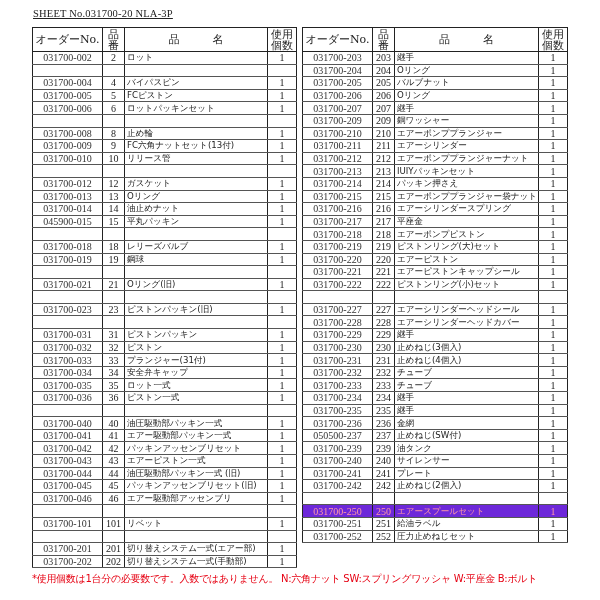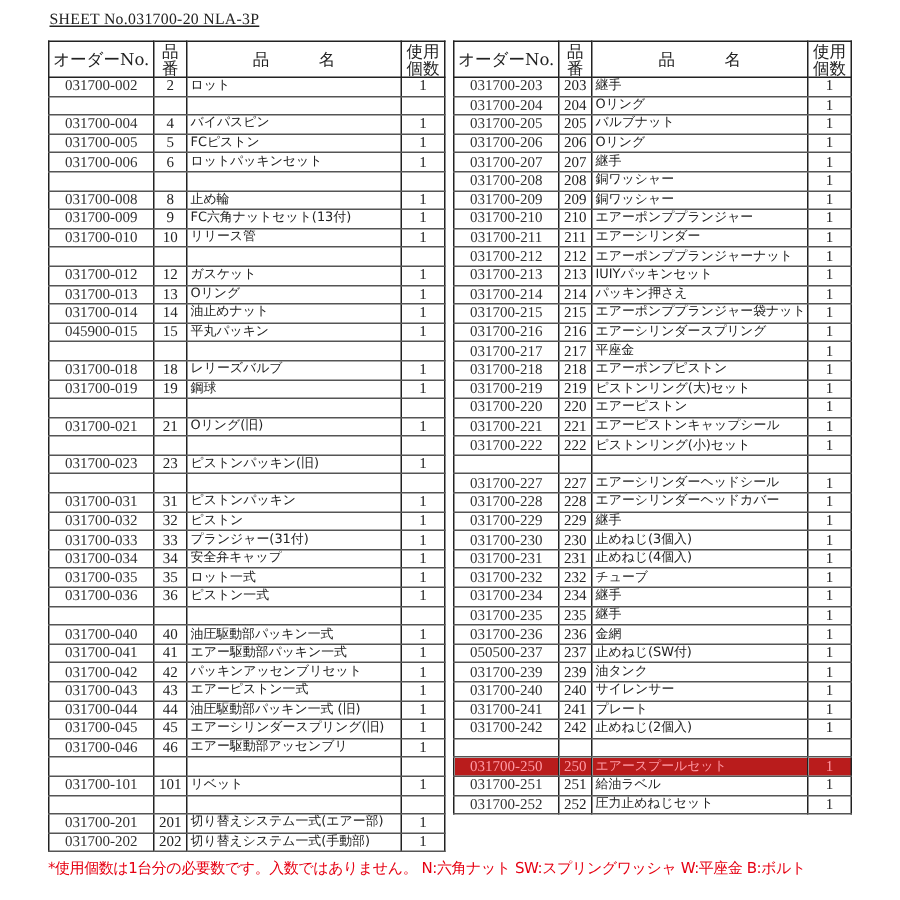--- a/index.html
+++ b/index.html
@@ -13,21 +13,21 @@
   table.parts.right { left: 302px; width: 266px; }
   table.parts th { font-weight: normal; border: 1px solid #222; border-bottom: 1.5px solid #222;
                    height: 23px; padding: 0; line-height: 11px; font-size: 11px; }
   table.parts td { border-left: 1px solid #222; border-right: 1px solid #222;
                    border-top: 1px solid #555; border-bottom: 1px solid #555;
                    height: 11.6px; padding: 0 2px; line-height: 11px; white-space: nowrap; overflow: hidden; }
   td.order { text-align: center; font-family: "Liberation Serif", serif; font-size: 10px; color: #333; }
   td.num { text-align: center; font-family: "Liberation Serif", serif; font-size: 10px; }
   td.name { text-align: left; font-family: "DejaVu Sans", sans-serif; font-size: 8.6px; }
   td.qty { text-align: center; font-family: "Liberation Serif", serif; font-size: 10px; }
-  tr.highlight td { background: #b91c1c; color: #ff9aa5; }
+  tr.highlight td { background: #6d28d9; color: #ff9aa5; }
   .col-order { width: 70px; } .col-num { width: 22px; } .col-qty { width: 29px; }
   .footer-note { position: absolute; left: 32px; top: 572px; font-size: 10px; color: #e60012;
                  font-family: "DejaVu Sans", sans-serif; white-space: nowrap; letter-spacing: -0.3px; }
 </style>
 </head>
 <body>
 
 <div class="sheet-title">SHEET No.031700-20  NLA-3P</div>
 
 <table class="parts left">
@@ -246,21 +246,21 @@
       </tr>
       <tr>
         <td class="order">031700-044</td>
         <td class="num">44</td>
         <td class="name">油圧駆動部パッキン一式 (旧)</td>
         <td class="qty">1</td>
       </tr>
       <tr>
         <td class="order">031700-045</td>
         <td class="num">45</td>
-        <td class="name">エアーシリンダースプリング(旧)</td>
+        <td class="name">パッキンアッセンブリセット(旧)</td>
         <td class="qty">1</td>
       </tr>
       <tr>
         <td class="order">031700-046</td>
         <td class="num">46</td>
         <td class="name">エアー駆動部アッセンブリ</td>
         <td class="qty">1</td>
       </tr>
       <tr>
         <td class="order"></td>
@@ -335,26 +335,20 @@
         <td class="name">Oリング</td>
         <td class="qty">1</td>
       </tr>
       <tr>
         <td class="order">031700-207</td>
         <td class="num">207</td>
         <td class="name">継手</td>
         <td class="qty">1</td>
       </tr>
       <tr>
-        <td class="order">031700-208</td>
-        <td class="num">208</td>
-        <td class="name">銅ワッシャー</td>
-        <td class="qty">1</td>
-      </tr>
-      <tr>
         <td class="order">031700-209</td>
         <td class="num">209</td>
         <td class="name">銅ワッシャー</td>
         <td class="qty">1</td>
       </tr>
       <tr>
         <td class="order">031700-210</td>
         <td class="num">210</td>
         <td class="name">エアーポンププランジャー</td>
         <td class="qty">1</td>
@@ -463,20 +457,26 @@
       </tr>
       <tr>
         <td class="order">031700-231</td>
         <td class="num">231</td>
         <td class="name">止めねじ(4個入)</td>
         <td class="qty">1</td>
       </tr>
       <tr>
         <td class="order">031700-232</td>
         <td class="num">232</td>
+        <td class="name">チューブ</td>
+        <td class="qty">1</td>
+      </tr>
+      <tr>
+        <td class="order">031700-233</td>
+        <td class="num">233</td>
         <td class="name">チューブ</td>
         <td class="qty">1</td>
       </tr>
       <tr>
         <td class="order">031700-234</td>
         <td class="num">234</td>
         <td class="name">継手</td>
         <td class="qty">1</td>
       </tr>
       <tr>

